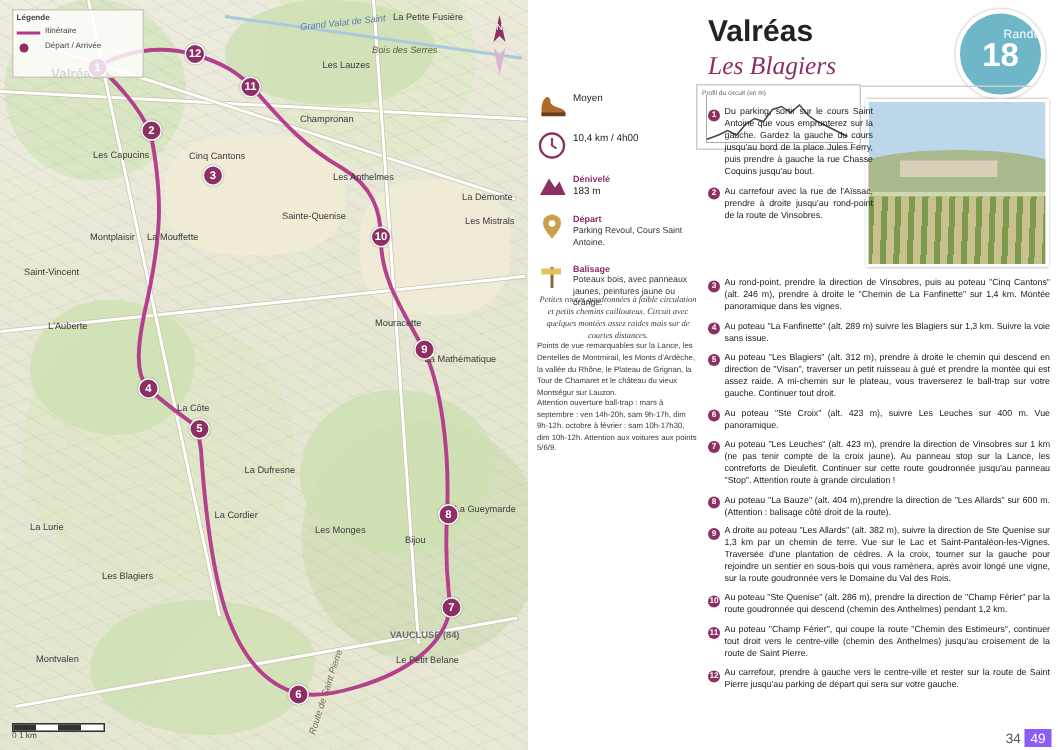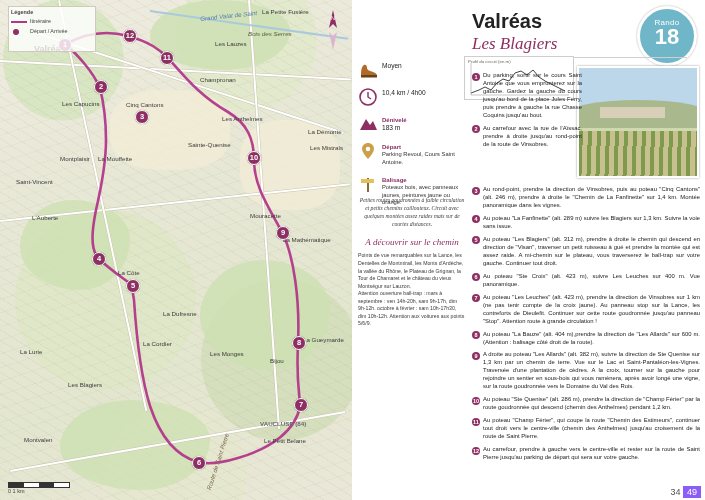--- a/index.html
+++ b/index.html
@@ -67,21 +67,21 @@
   
   .text-pane{
     position:relative;width:353px;height:500px;background:#ffffff;
     padding:0;box-sizing:border-box;
   }
   .badge{
     position:absolute;right:8px;top:6px;width:54px;height:54px;border-radius:50%;
     background:#6fb6c9;border:3px solid #ffffff;box-shadow:0 0 2px rgba(0,0,0,.35);
     color:#ffffff;text-align:center;
   }
-  .badge .rando{font-size:8px;margin-top:9px;letter-spacing:.3px;}
+  .badge .rando{font-size:8px;margin-top:9px;letter-spacing:.3px;text-align:right;}
   .badge .num{font-size:22px;font-weight:bold;line-height:20px;}
   .title{
     position:absolute;left:120px;top:10px;font-size:20px;font-weight:bold;color:#222;
   }
   .subtitle{
     position:absolute;left:120px;top:34px;font-size:17px;color:#8e2f63;font-style:italic;
     font-family:"Liberation Serif", serif;
   }
   .rule{position:absolute;left:120px;top:57px;width:215px;height:1px;background:#cfcfcf;}
 
@@ -383,18 +383,17 @@
     </div>
 
     <div class="folio">
       <span>34</span>
       <span class="hl">49</span>
     </div>
   </div>
 
   <div class="sidenote">
     <div>Petites routes goudronnées à faible circulation et petits chemins caillouteux. Circuit avec quelques montées assez raides mais sur de courtes distances.</div>
-    <h4>A découvrir sur le chemin</h4>
     <div class="blk">Points de vue remarquables sur la Lance, les Dentelles de Montmirail, les Monts d'Ardèche, la vallée du Rhône, le Plateau de Grignan, la Tour de Chamaret et le château du vieux Montségur sur Lauzon.</div>
     <div class="blk">Attention ouverture ball-trap : mars à septembre : ven 14h-20h, sam 9h-17h, dim 9h-12h. octobre à février : sam 10h-17h30, dim 10h-12h. Attention aux voitures aux points 5/6/9.</div>
   </div>
 
 </div>
 
 </body></html>

